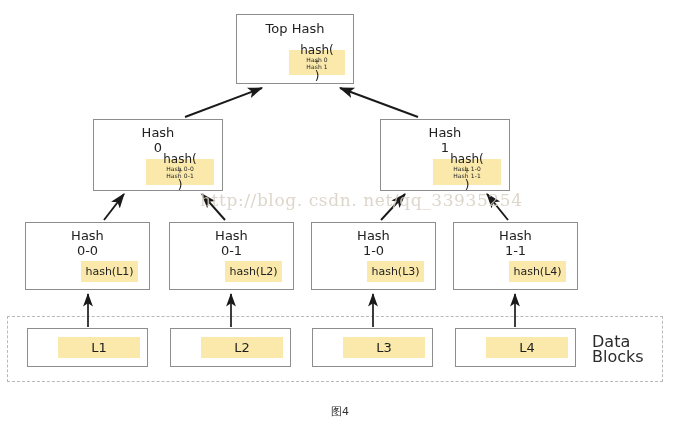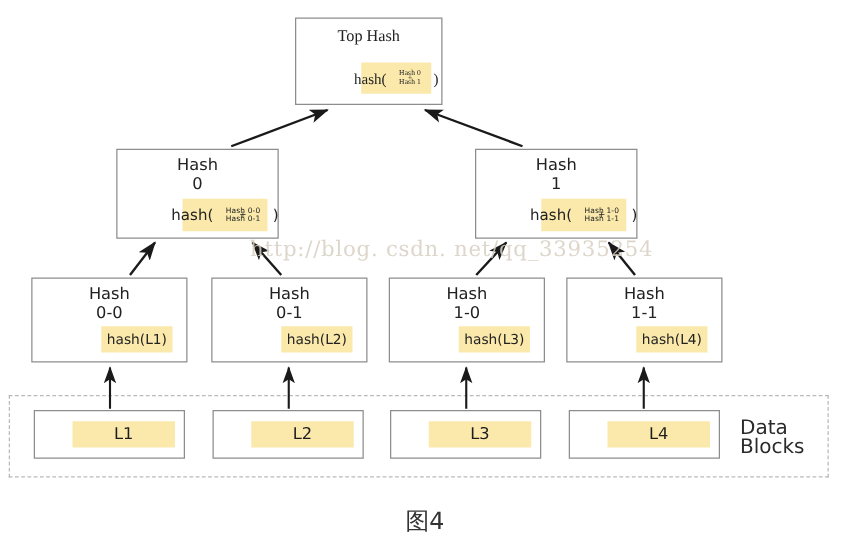--- a/index.html
+++ b/index.html
@@ -40,21 +40,21 @@
   .node-title.two-line {
     padding-top: 5px;
   }
 
   
   .hash-pill {
     position: absolute;
     box-sizing: border-box;
     background: #fae9ab;
     display: flex;
-    flex-direction: row;
+    flex-direction: column;
     align-items: center;
     justify-content: center;
     color: #222222;
     margin-left: 44px;
   }
   .pill-fn {
     font-size: 12px;
     line-height: 12px;
   }
   .pill-args {
@@ -150,21 +150,21 @@
     z-index: 4;
   }
 
   
   .caption {
     position: absolute;
     left: 0;
     top: 404px;
     width: 680px;
     text-align: center;
-    font-size: 19px;
+    font-size: 11px;
     color: #333333;
     z-index: 3;
   }
 </style>
 </head>
 <body>
 
 <div id="canvas">
 
   <svg id="arrows" viewBox="0 0 680 434" xmlns="http://www.w3.org/2000/svg">
@@ -185,21 +185,21 @@
     <line x1="381" y1="220" x2="405" y2="194" stroke="#1a1a1a" stroke-width="1.9" marker-end="url(#arrowhead)"></line>
 
     <line x1="508" y1="220" x2="487" y2="194" stroke="#1a1a1a" stroke-width="1.9" marker-end="url(#arrowhead)"></line>
 
     <line x1="88" y1="327" x2="88" y2="294" stroke="#1a1a1a" stroke-width="1.7" marker-end="url(#arrowhead)"></line>
     <line x1="231" y1="327" x2="231" y2="294" stroke="#1a1a1a" stroke-width="1.7" marker-end="url(#arrowhead)"></line>
     <line x1="373" y1="327" x2="373" y2="294" stroke="#1a1a1a" stroke-width="1.7" marker-end="url(#arrowhead)"></line>
     <line x1="515" y1="327" x2="515" y2="294" stroke="#1a1a1a" stroke-width="1.7" marker-end="url(#arrowhead)"></line>
   </svg>
 
-  <div class="node" style="left:236px; top:14px; width:118px; height:70px;font-family:Liberation Serif, serif;">
+  <div class="node" style="left:236px; top:14px; width:118px; height:70px;">
     <div class="node-title">Top Hash</div>
     <div class="hash-pill" style="left:8px; right:8px; top:35px; height:25px;">
       <span class="pill-fn">hash(</span>
       <span class="pill-args">
         <span class="pill-arg">Hash 0</span>
         <span class="pill-arg">Hash 1</span>
         <span class="pill-plus">+</span>
       </span>
       <span class="pill-paren">)</span>
     </div>

